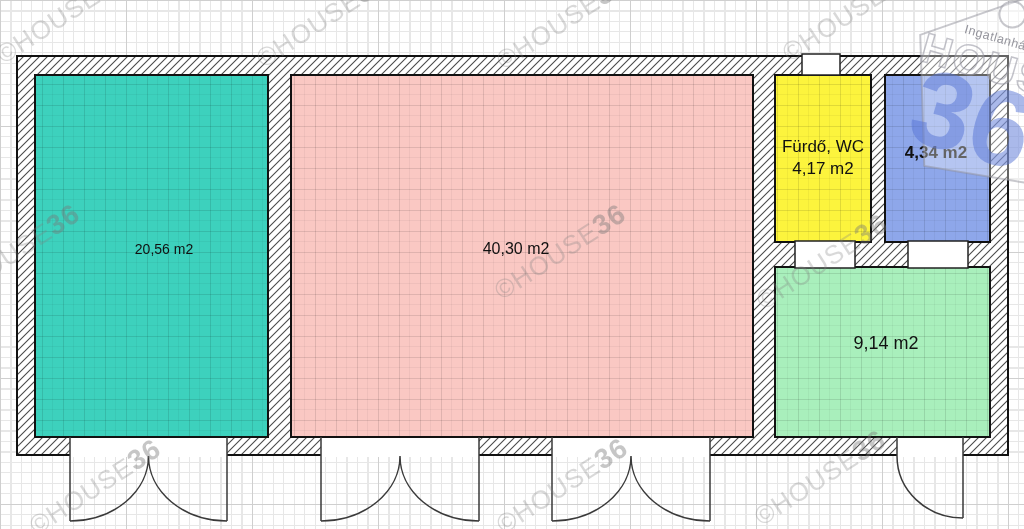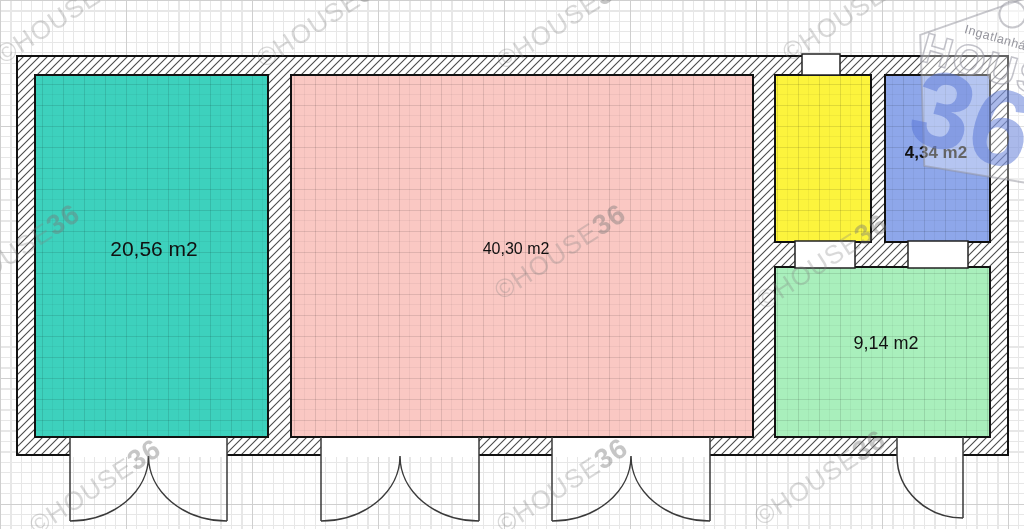--- a/index.html
+++ b/index.html
@@ -117,22 +117,26 @@
 
       <path d="M552 437 V521 M710 437 V521"></path>
       <path d="M631 456 A79 65 0 0 1 552 521 M631 456 A79 65 0 0 0 710 521"></path>
 
       <path d="M963 437 V518 M897 437 V456"></path>
       <path d="M897 456 A66 62 0 0 0 963 518"></path>
     </g>
   </svg>
 
 
-  <div class="room-label" style="left:154px;top:249px;font-size:21px;">20,56 m2</div>
+  <div class="room-label" style="left:164px;top:249px;font-size:14px;">20,56 m2</div>
   <div class="room-label" style="left:516px;top:249px;font-size:16px;">40,30 m2</div>
+  <div class="room-label" style="left:823px;top:158px;font-size:17px;">
+    <div>Fürdő, WC</div>
+    <div>4,17 m2</div>
+  </div>
   <div class="room-label" style="left:936px;top:153px;font-size:17px;font-weight:bold;">4,34 m2</div>
   <div class="room-label" style="left:886px;top:343px;font-size:18px;">9,14 m2</div>
 
   <div class="wm" style="left:62px;top:16px;"><span>©HOUSE</span><b>36</b></div>
   <div class="wm" style="left:322px;top:20px;"><span>©HOUSE</span><b>36</b></div>
   <div class="wm" style="left:562px;top:22px;"><span>©HOUSE</span><b>36</b></div>
   <div class="wm" style="left:848px;top:14px;"><span>©HOUSE</span><b>36</b></div>
   <div class="wm" style="left:14px;top:252px;"><span>©HOUSE</span><b>36</b></div>
   <div class="wm" style="left:560px;top:252px;"><span>©HOUSE</span><b>36</b></div>
   <div class="wm" style="left:822px;top:262px;"><span>©HOUSE</span><b>36</b></div>

